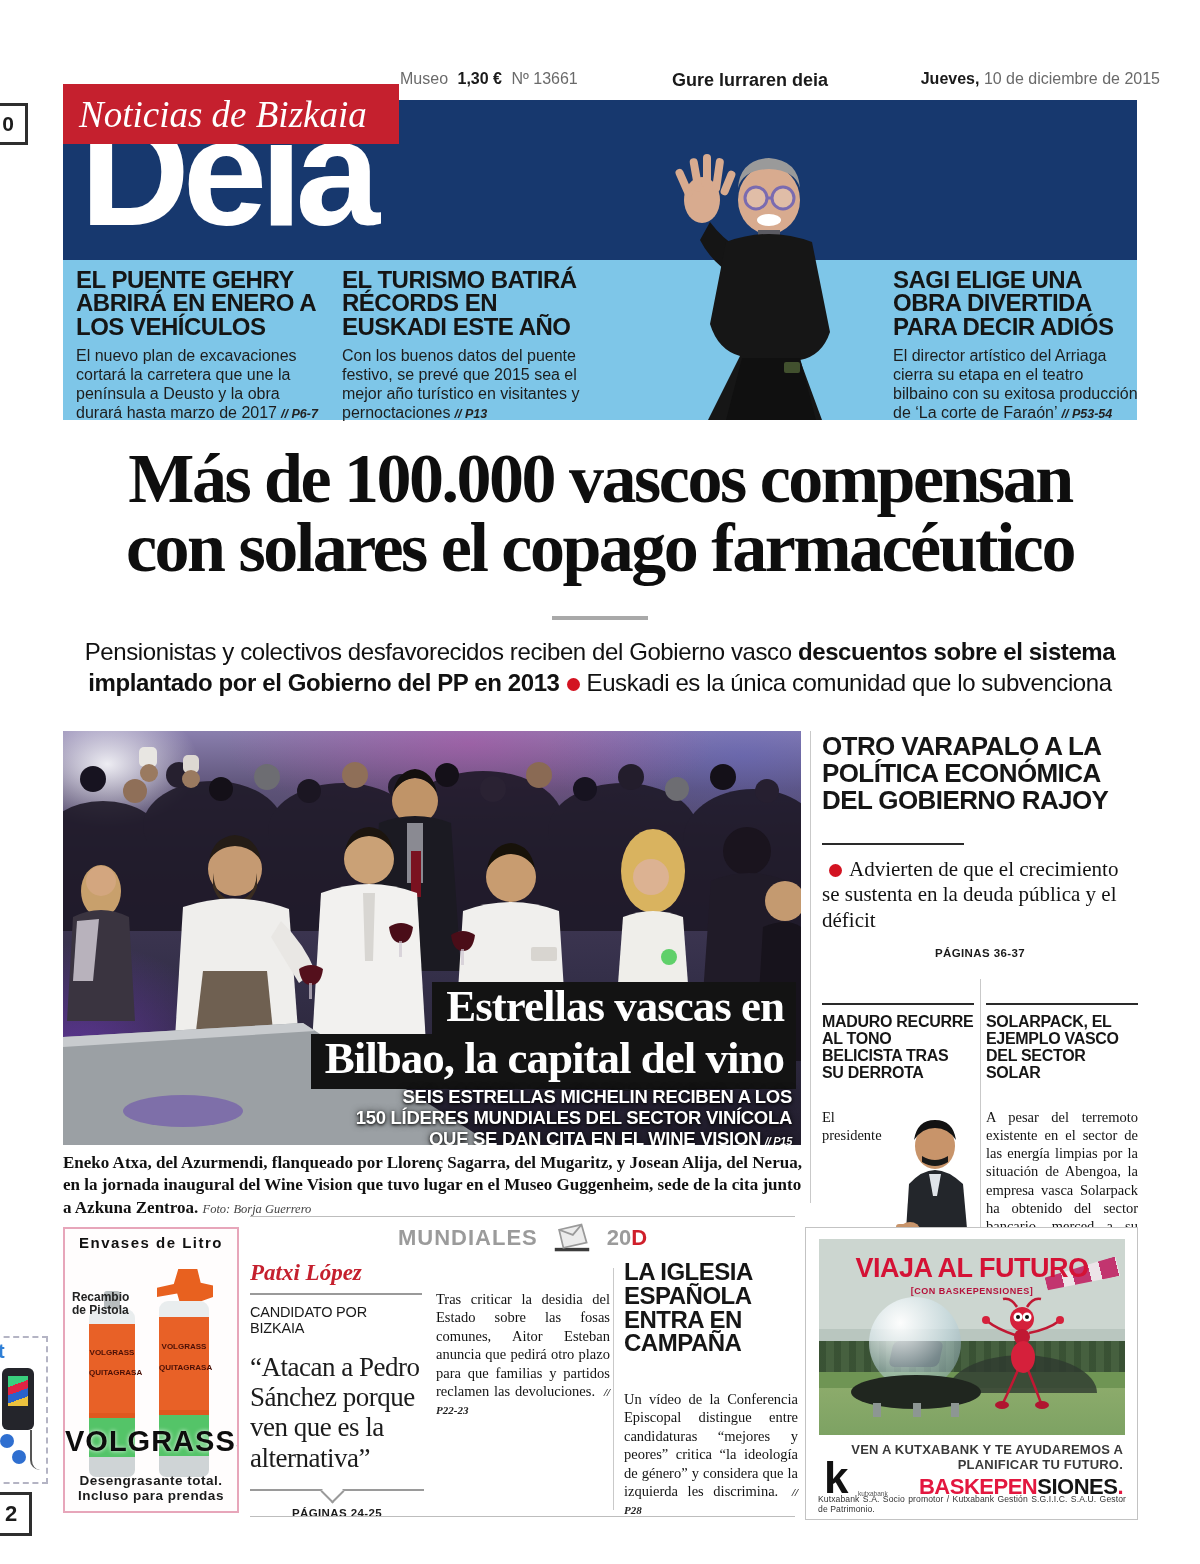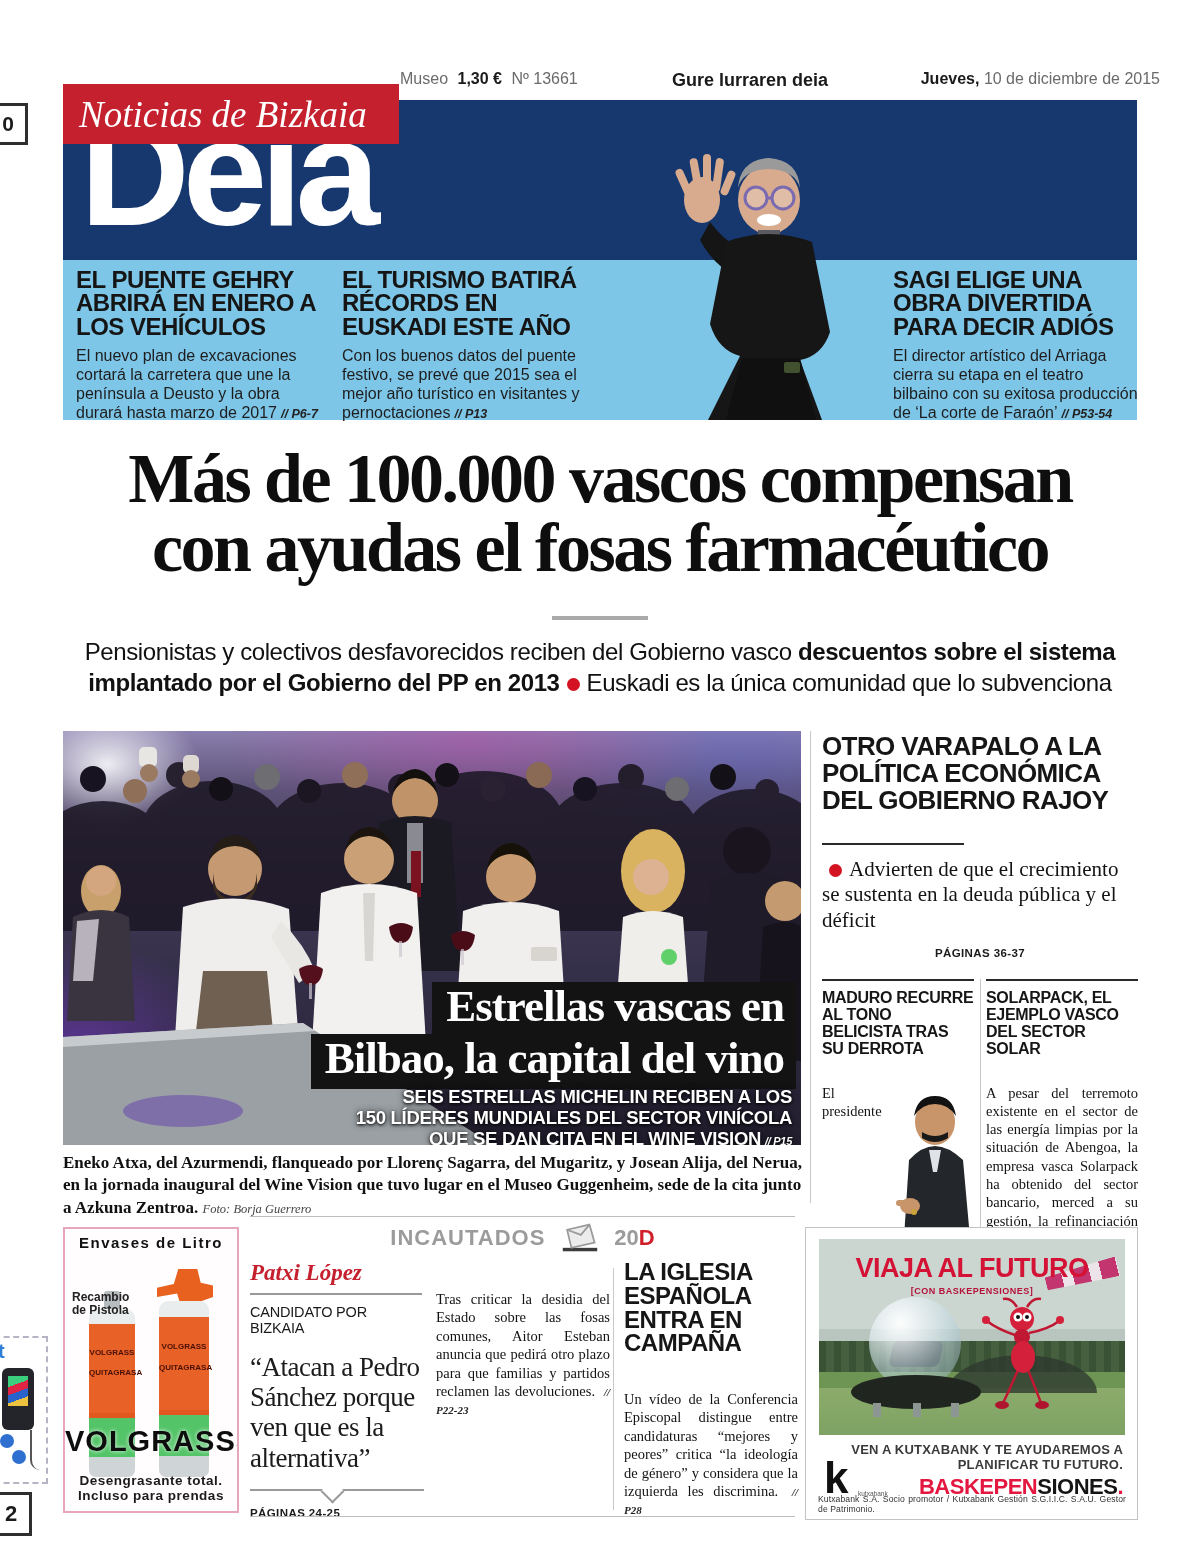--- a/index.html
+++ b/index.html
@@ -68,21 +68,21 @@
   #caption .credit{font-weight:normal;font-style:italic;font-size:12.5px;color:#444;}
 
   
   #vsep-main{left:810px;top:731px;width:1px;height:472px;background:#c9c9c9;}
   #rcol{left:822px;top:733px;width:316px;}
   #rcol h2{margin:0;font-size:26px;line-height:1.03;letter-spacing:-.6px;color:#161616;}
   #rcol .rule{width:142px;height:2px;background:#2a2a2a;margin:30px 0 12px 0;}
   #standfirst{font-family:"Liberation Serif",serif;font-size:21px;line-height:1.2;color:#131313;}
   #rcol-pages{text-align:center;margin-top:14px;}
   #briefs{display:flex;margin-top:20px;}
-  .brief{width:152px;}
+  .brief{width:152px;margin-top:24px;}
   .brief .toprule{height:2px;background:#2a2a2a;margin-bottom:9px;}
   .brief h3{margin:0;font-size:16px;line-height:1.06;letter-spacing:-.3px;color:#161616;min-height:52px;}
   .brief .btxt{margin-top:26px;font-family:"Liberation Serif",serif;font-size:14.5px;
       line-height:1.26;text-align:justify;color:#131313;}
   .brief .pref{font-size:11px;}
   #brief-sep{width:1px;background:#c9c9c9;margin:0 5px 0 6px;}
   #maduro-pic{float:right;width:78px;height:150px;margin:4px 0 2px 5px;}
 
   
   .hairline{background:#bdbdbd;height:1px;}
@@ -97,21 +97,21 @@
   #patxi{left:250px;top:1260px;width:174px;}
   #patxi .pname{font-family:"Liberation Serif",serif;font-style:italic;font-weight:bold;
       font-size:23px;color:#c5202e;}
   #patxi .nrule{height:2px;background:#9a9a9a;margin:7px 0 9px 0;width:172px;}
   #patxi .prole{font-size:14.5px;color:#1a1a1a;letter-spacing:-.2px;}
   #patxi .pquote{margin-top:16px;font-family:"Liberation Serif",serif;font-size:27px;
       line-height:1.12;color:#1c1c1c;letter-spacing:-.5px;}
   #patxi .pointer{position:relative;margin-top:16px;border-top:2px solid #9a9a9a;height:14px;}
   #patxi .pointer i{position:absolute;left:74px;top:-8px;width:15px;height:15px;background:#fff;
       border-right:2px solid #9a9a9a;border-bottom:2px solid #9a9a9a;transform:rotate(45deg);}
-  #patxi .ppages{text-align:left;margin-top:2px;}
+  #patxi .ppages{text-align:center;margin-top:2px;}
 
   .midcol{top:1260px;width:174px;}
   #pnv{left:436px;} #iglesia{left:624px;}
   .midcol h3{margin:0;font-size:24px;line-height:.99;letter-spacing:-.5px;color:#161616;min-height:100px;}
   .midcol .btxt{margin-top:30px;font-family:"Liberation Serif",serif;font-size:14.5px;
       line-height:1.27;text-align:justify;color:#131313;}
   .midcol .pref{font-size:11px;}
   #vsep-mid{left:613px;top:1268px;width:1px;height:242px;background:#c9c9c9;}
 
   
@@ -246,21 +246,21 @@
     <h3>EL TURISMO BATIRÁ RÉCORDS EN EUSKADI ESTE AÑO</h3>
     <p><span>Con los buenos datos del puente festivo, se prevé que 2015 sea el mejor año turístico en visitantes y pernoctaciones</span><span class="pref">// P13</span></p>
   </div>
   <div class="abs teaser" id="teaser3">
     <h3>SAGI ELIGE UNA OBRA DIVERTIDA PARA DECIR ADIÓS</h3>
     <p><span>El director artístico del Arriaga cierra su etapa en el teatro bilbaino con su exitosa producción de ‘La corte de Faraón’</span><span class="pref">// P53-54</span></p>
   </div>
 
   <div class="abs" id="headline">
     <div>Más de 100.000 vascos compensan</div>
-    <div>con ayudas el fosas farmacéutico</div>
+    <div>con solares el copago farmacéutico</div>
   </div>
   <div class="abs" id="head-rule"></div>
   <div class="abs" id="subhead">
     <span>Pensionistas y colectivos desfavorecidos reciben del Gobierno vasco </span><b>descuentos sobre el sistema implantado por el Gobierno del PP en 2013</b><span class="reddot"></span><span>Euskadi es la única comunidad que lo subvenciona</span>
   </div>
 
   <div class="abs" id="photo">
     <svg width="738" height="414" viewBox="0 0 738 414">
       <g fill="#1d1826" opacity="0.88">
         <ellipse cx="40" cy="110" rx="60" ry="40"></ellipse>
@@ -400,21 +400,21 @@
         <h3>SOLARPACK, EL EJEMPLO VASCO DEL SECTOR SOLAR</h3>
         <div class="btxt">
           <span>A pesar del terremoto existente en el sector de las energía limpias por la situación de Abengoa, la empresa vasca Solarpack ha obtenido del sector bancario, merced a su gestión, la refinanciación de su inversión en cinco parques solares en el Estado. </span><span class="pref">// P38</span>
         </div>
       </div>
     </div>
   </div>
 
   <div class="abs hairline" id="elec-topline"></div>
   <div class="abs" id="elec-banner">
-    <span class="elabel">INCAUTADOS</span>
+    <span class="elabel">MUNDIALES</span>
     <svg id="ballot-icon" width="40" height="31" viewBox="0 0 46 36">
       <rect x="3" y="30" width="40" height="4" fill="#3c3c3c"></rect>
       <polygon points="8,9 34,3 40,24 13,30" fill="#ececec" stroke="#9a9a9a" stroke-width="2"></polygon>
       <polyline points="8,9 24,15 34,3" fill="none" stroke="#9a9a9a" stroke-width="2"></polyline>
     </svg>
     <span class="enum">20</span><span class="elet">D</span>
   </div>
 
   <div class="abs" id="patxi">
     <div class="pname">Patxi López</div>

